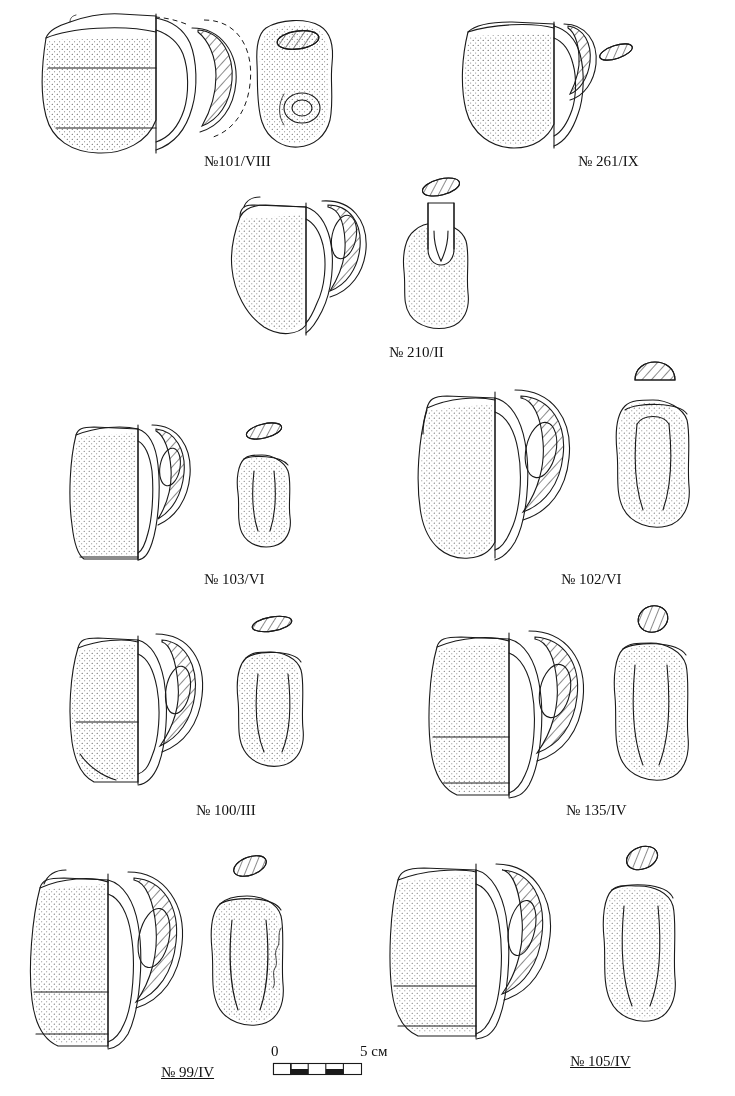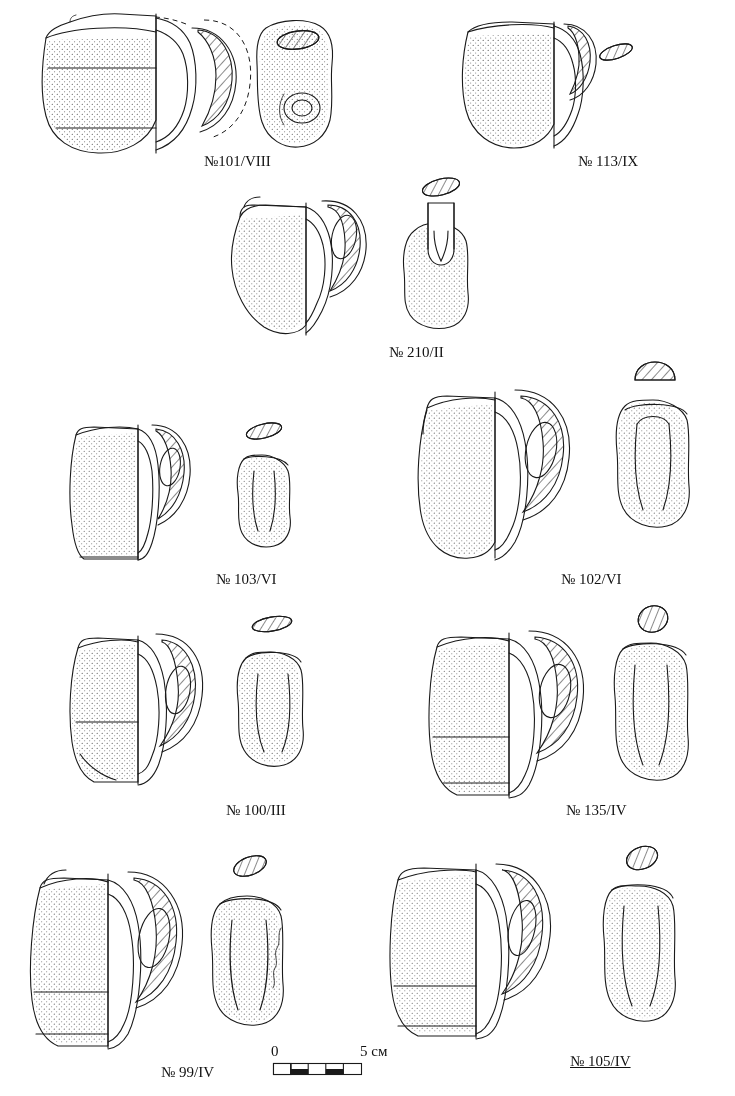--- a/index.html
+++ b/index.html
@@ -112,21 +112,21 @@
       <path class="ln" d="M102,8 L102,134"></path>
       <path class="ln" d="M102,12 C116,16 124,26 128,40 C133,58 132,84 126,100 C120,118 112,128 102,132"></path>
       <path class="ln" d="M102,24 C112,28 118,38 121,50 C125,64 124,84 120,96 C115,110 110,118 102,122"></path>
       <path class="hatchfill" fill="url(#h2)" d="M116,12 C132,14 140,30 138,48 C136,64 128,76 118,80 C124,68 128,54 127,42 C126,28 122,18 116,14 Z"></path>
       <path class="ln" d="M112,10 C134,10 146,28 144,50 C142,68 132,82 118,86"></path>
 
       <ellipse class="hatchfill" fill="url(#h2)" cx="164" cy="38" rx="17" ry="6.5" transform="rotate(-18 164 38)"></ellipse>
       <ellipse class="ln" cx="164" cy="38" rx="17" ry="6.5" transform="rotate(-18 164 38)" fill="none"></ellipse>
     </svg>
   </div>
-  <div class="caption" style="left:570px; top:153px;">№ 113/IX</div>
+  <div class="caption" style="left:570px; top:153px;">№ 261/IX</div>
 
   <div class="fig" style="left:200px; top:175px;">
     <svg width="300" height="170" viewBox="0 0 300 170">
       <defs>
         <pattern id="h3" width="7" height="7" patternTransform="rotate(42)" patternUnits="userSpaceOnUse">
           <line x1="0" y1="0" x2="0" y2="7" stroke="#1a1a1a" stroke-width="1"></line>
         </pattern>
         <pattern id="dot3" width="5" height="5" patternUnits="userSpaceOnUse">
           <circle cx="1.3" cy="1.2" r="0.6" fill="#333"></circle>
           <circle cx="3.8" cy="3.7" r="0.5" fill="#333"></circle>
@@ -184,21 +184,21 @@
 
       <path class="fillw" d="M186,44 C180,50 178,64 180,78 C182,92 178,106 184,118 C190,130 204,134 216,131 C228,128 234,116 232,102 C230,88 234,68 230,56 C226,46 214,40 204,40 C196,40 190,40 186,44 Z"></path>
       <path class="stip" fill="url(#dot4)" d="M188,46 C182,52 180,64 182,78 C184,92 180,105 186,116 C192,127 204,131 215,128 C227,125 231,115 229,102 C227,89 231,69 227,58 C223,48 213,43 204,43 C197,43 191,43 188,46 Z" opacity="0.7"></path>
       <path class="ln" d="M196,56 C194,74 194,98 200,116"></path>
       <path class="ln" d="M216,56 C218,74 218,98 212,116"></path>
       <path class="ln" d="M186,44 C194,40 222,40 230,50"></path>
       <ellipse class="hatchfill" fill="url(#h4)" cx="206" cy="16" rx="18" ry="7" transform="rotate(-14 206 16)"></ellipse>
       <ellipse class="ln" cx="206" cy="16" rx="18" ry="7" transform="rotate(-14 206 16)" fill="none"></ellipse>
     </svg>
   </div>
-  <div class="caption" style="left:196px; top:571px;margin-left:12px;">№ 103/VI</div>
+  <div class="caption" style="left:196px; top:571px;">№ 103/VI</div>
 
   <div class="fig" style="left:395px; top:362px;">
     <svg width="310" height="205" viewBox="0 0 310 205">
       <defs>
         <pattern id="h5" width="7" height="7" patternTransform="rotate(42)" patternUnits="userSpaceOnUse">
           <line x1="0" y1="0" x2="0" y2="7" stroke="#1a1a1a" stroke-width="1"></line>
         </pattern>
         <pattern id="dot5" width="5" height="5" patternUnits="userSpaceOnUse">
           <circle cx="1.3" cy="1.2" r="0.6" fill="#333"></circle>
           <circle cx="3.8" cy="3.8" r="0.5" fill="#333"></circle>
@@ -255,21 +255,21 @@
 
       <path class="fillw" d="M190,46 C182,54 180,70 182,88 C184,106 180,124 188,138 C196,152 214,157 228,153 C242,149 249,135 247,117 C245,99 249,72 245,58 C241,46 227,40 214,40 C202,40 196,40 190,46 Z"></path>
       <path class="stip" fill="url(#dot6)" d="M192,48 C184,56 182,71 184,88 C186,106 182,123 190,136 C198,149 214,154 227,150 C240,146 246,134 244,117 C242,100 246,73 242,60 C238,48 226,43 214,43 C203,43 197,43 192,48 Z" opacity="0.7"></path>
       <path class="ln" d="M202,62 C199,88 199,118 208,140"></path>
       <path class="ln" d="M232,62 C235,88 235,118 226,140"></path>
       <path class="ln" d="M190,46 C202,38 238,38 245,50"></path>
       <ellipse class="hatchfill" fill="url(#h6)" cx="216" cy="12" rx="20" ry="7" transform="rotate(-10 216 12)"></ellipse>
       <ellipse class="ln" cx="216" cy="12" rx="20" ry="7" transform="rotate(-10 216 12)" fill="none"></ellipse>
     </svg>
   </div>
-  <div class="caption" style="left:188px; top:802px;margin-left:30px;">№ 100/III</div>
+  <div class="caption" style="left:188px; top:802px;">№ 100/III</div>
 
   <div class="fig" style="left:405px; top:605px;">
     <svg width="300" height="195" viewBox="0 0 300 195">
       <defs>
         <pattern id="h7" width="7" height="7" patternTransform="rotate(42)" patternUnits="userSpaceOnUse">
           <line x1="0" y1="0" x2="0" y2="7" stroke="#1a1a1a" stroke-width="1"></line>
         </pattern>
         <pattern id="dot7" width="5" height="5" patternUnits="userSpaceOnUse">
           <circle cx="1.3" cy="1.3" r="0.6" fill="#333"></circle>
           <circle cx="3.8" cy="3.8" r="0.5" fill="#333"></circle>
@@ -327,21 +327,21 @@
       <path class="fillw" d="M202,56 C194,64 192,82 194,102 C196,122 192,142 200,158 C208,174 228,180 244,176 C260,172 267,156 265,136 C263,116 267,84 263,68 C259,54 243,48 229,48 C216,48 208,50 202,56 Z"></path>
       <path class="stip" fill="url(#dot8)" d="M204,58 C196,66 194,83 196,102 C198,122 194,141 202,156 C210,171 228,177 243,173 C258,169 264,155 262,136 C260,117 264,85 260,70 C256,56 241,51 229,51 C217,51 209,53 204,58 Z" opacity="0.7"></path>
       <path class="ln" d="M214,72 C211,100 211,136 220,162"></path>
       <path class="ln" d="M248,72 C251,100 251,136 242,162"></path>
       <path class="ln-thin" d="M263,80 C259,86 263,94 259,100 C255,106 261,114 257,120 C253,126 259,134 255,140"></path>
       <path class="ln" d="M202,56 C214,48 255,48 263,62"></path>
       <ellipse class="hatchfill" fill="url(#h8)" cx="232" cy="18" rx="17" ry="9" transform="rotate(-20 232 18)"></ellipse>
       <ellipse class="ln" cx="232" cy="18" rx="17" ry="9" transform="rotate(-20 232 18)" fill="none"></ellipse>
     </svg>
   </div>
-  <div class="caption" style="left:153px; top:1064px;">№ 99/IV</div>
+  <div class="caption" style="left:153px; top:1064px;text-decoration:underline;">№ 99/IV</div>
 
   <div class="fig" style="left:368px; top:842px;">
     <svg width="330" height="205" viewBox="0 0 330 205">
       <defs>
         <pattern id="h9" width="7" height="7" patternTransform="rotate(42)" patternUnits="userSpaceOnUse">
           <line x1="0" y1="0" x2="0" y2="7" stroke="#1a1a1a" stroke-width="1"></line>
         </pattern>
         <pattern id="dot9" width="5" height="5" patternUnits="userSpaceOnUse">
           <circle cx="1.2" cy="1.3" r="0.6" fill="#333"></circle>
           <circle cx="3.8" cy="3.7" r="0.5" fill="#333"></circle>

